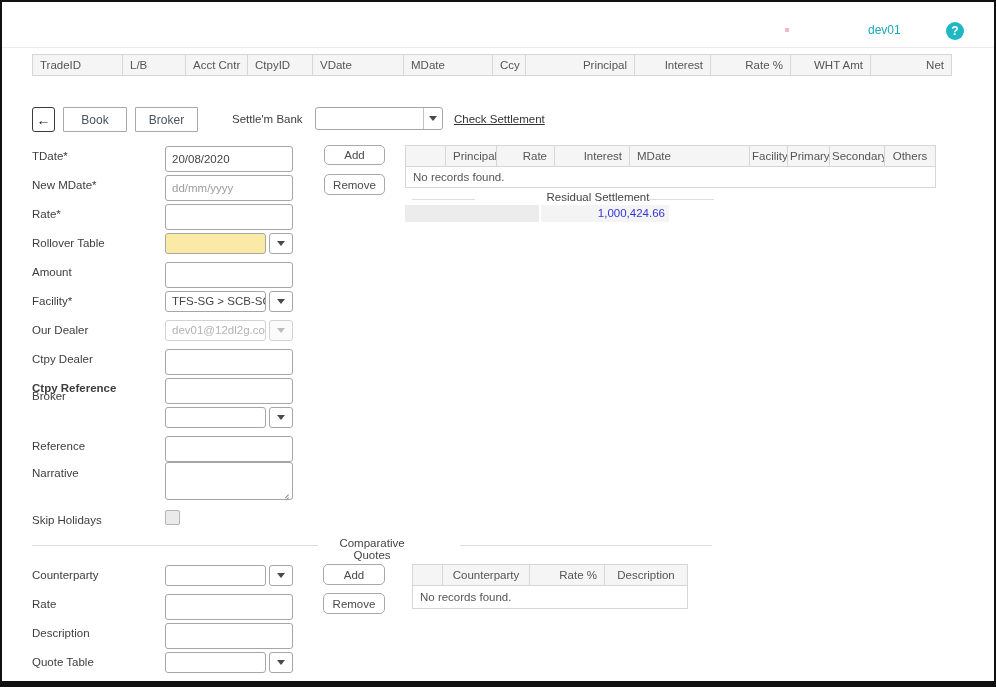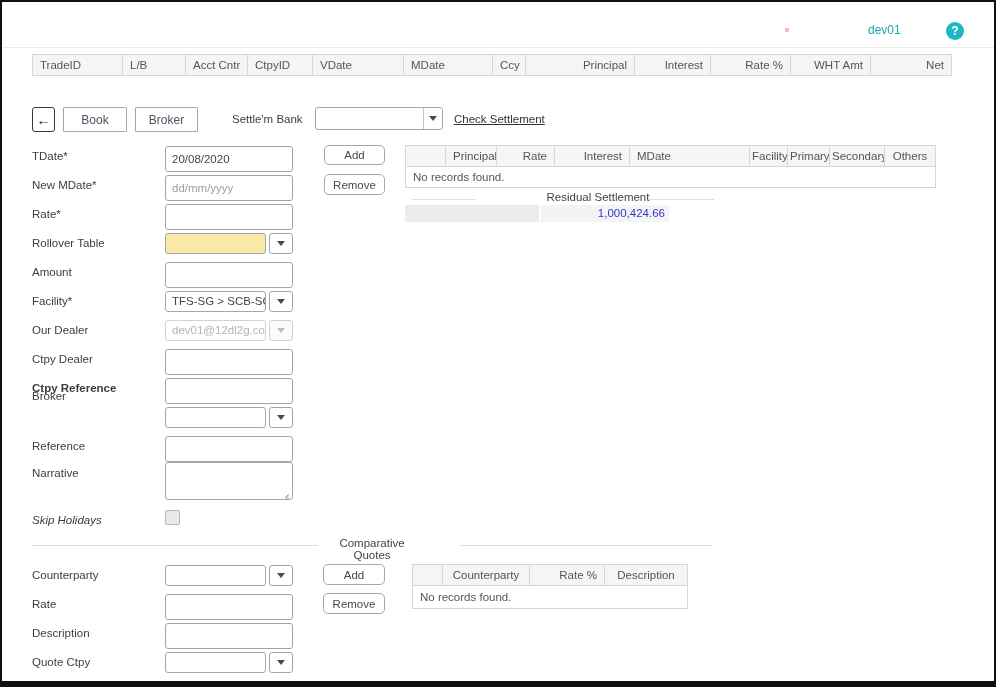--- a/index.html
+++ b/index.html
@@ -142,21 +142,21 @@
   <div class="lbl" style="left:30px; top:206px;">Rate*</div>
   <div class="lbl" style="left:30px; top:235px;">Rollover Table</div>
   <div class="lbl" style="left:30px; top:264px;">Amount</div>
   <div class="lbl" style="left:30px; top:293px;">Facility*</div>
   <div class="lbl" style="left:30px; top:322px;">Our Dealer</div>
   <div class="lbl" style="left:30px; top:351px;">Ctpy Dealer</div>
   <div class="lbl" style="left:30px; top:380px;font-weight:bold;">Ctpy Reference</div>
   <div class="lbl" style="left:30px; top:388px;">Broker</div>
   <div class="lbl" style="left:30px; top:438px;">Reference</div>
   <div class="lbl" style="left:30px; top:465px;">Narrative</div>
-  <div class="lbl" style="left:30px; top:512px;font-style:italic;">Skip Holidays</div>
+  <div class="lbl" style="left:30px; top:512px;">Skip Holidays</div>
 
   <input class="txt" style="left: 163px; top: 144px;" value="20/08/2020">
   <input class="txt" style="left: 163px; top: 173px;" placeholder="dd/mm/yyyy">
   <input class="txt" style="left: 163px; top: 202px;" value="">
 
   <div class="dd-box hl" style="top:231px;"></div>
   <div class="dd-btn" style="top:231px;">
       <div class="caret"></div>
     </div>
 
@@ -226,21 +226,21 @@
   <div class="residual-cell-left"></div>
   <div class="residual-cell-val">1,000,424.66</div>
 
   <div class="thin-line" style="left:30px; top:543px; width:286px;"></div>
   <div class="section-label">Comparative Quotes</div>
   <div class="thin-line" style="left:458px; top:543px; width:252px;"></div>
 
   <div class="lbl" style="left:30px; top:567px;">Counterparty</div>
   <div class="lbl" style="left:30px; top:596px;">Rate</div>
   <div class="lbl" style="left:30px; top:625px;">Description</div>
-  <div class="lbl" style="left:30px; top:654px;">Quote Ctpy</div>
+  <div class="lbl" style="left:30px; top:654px;">Quote Table</div>
 
   <div class="dd-box" style="top:563px;"></div>
   <div class="dd-btn" style="top:563px;">
       <div class="caret"></div>
     </div>
 
   <input class="txt" style="left: 163px; top: 592px;" value="">
   <input class="txt" style="left: 163px; top: 621px;" value="">
 
   <div class="dd-box" style="top:650px;"></div>

